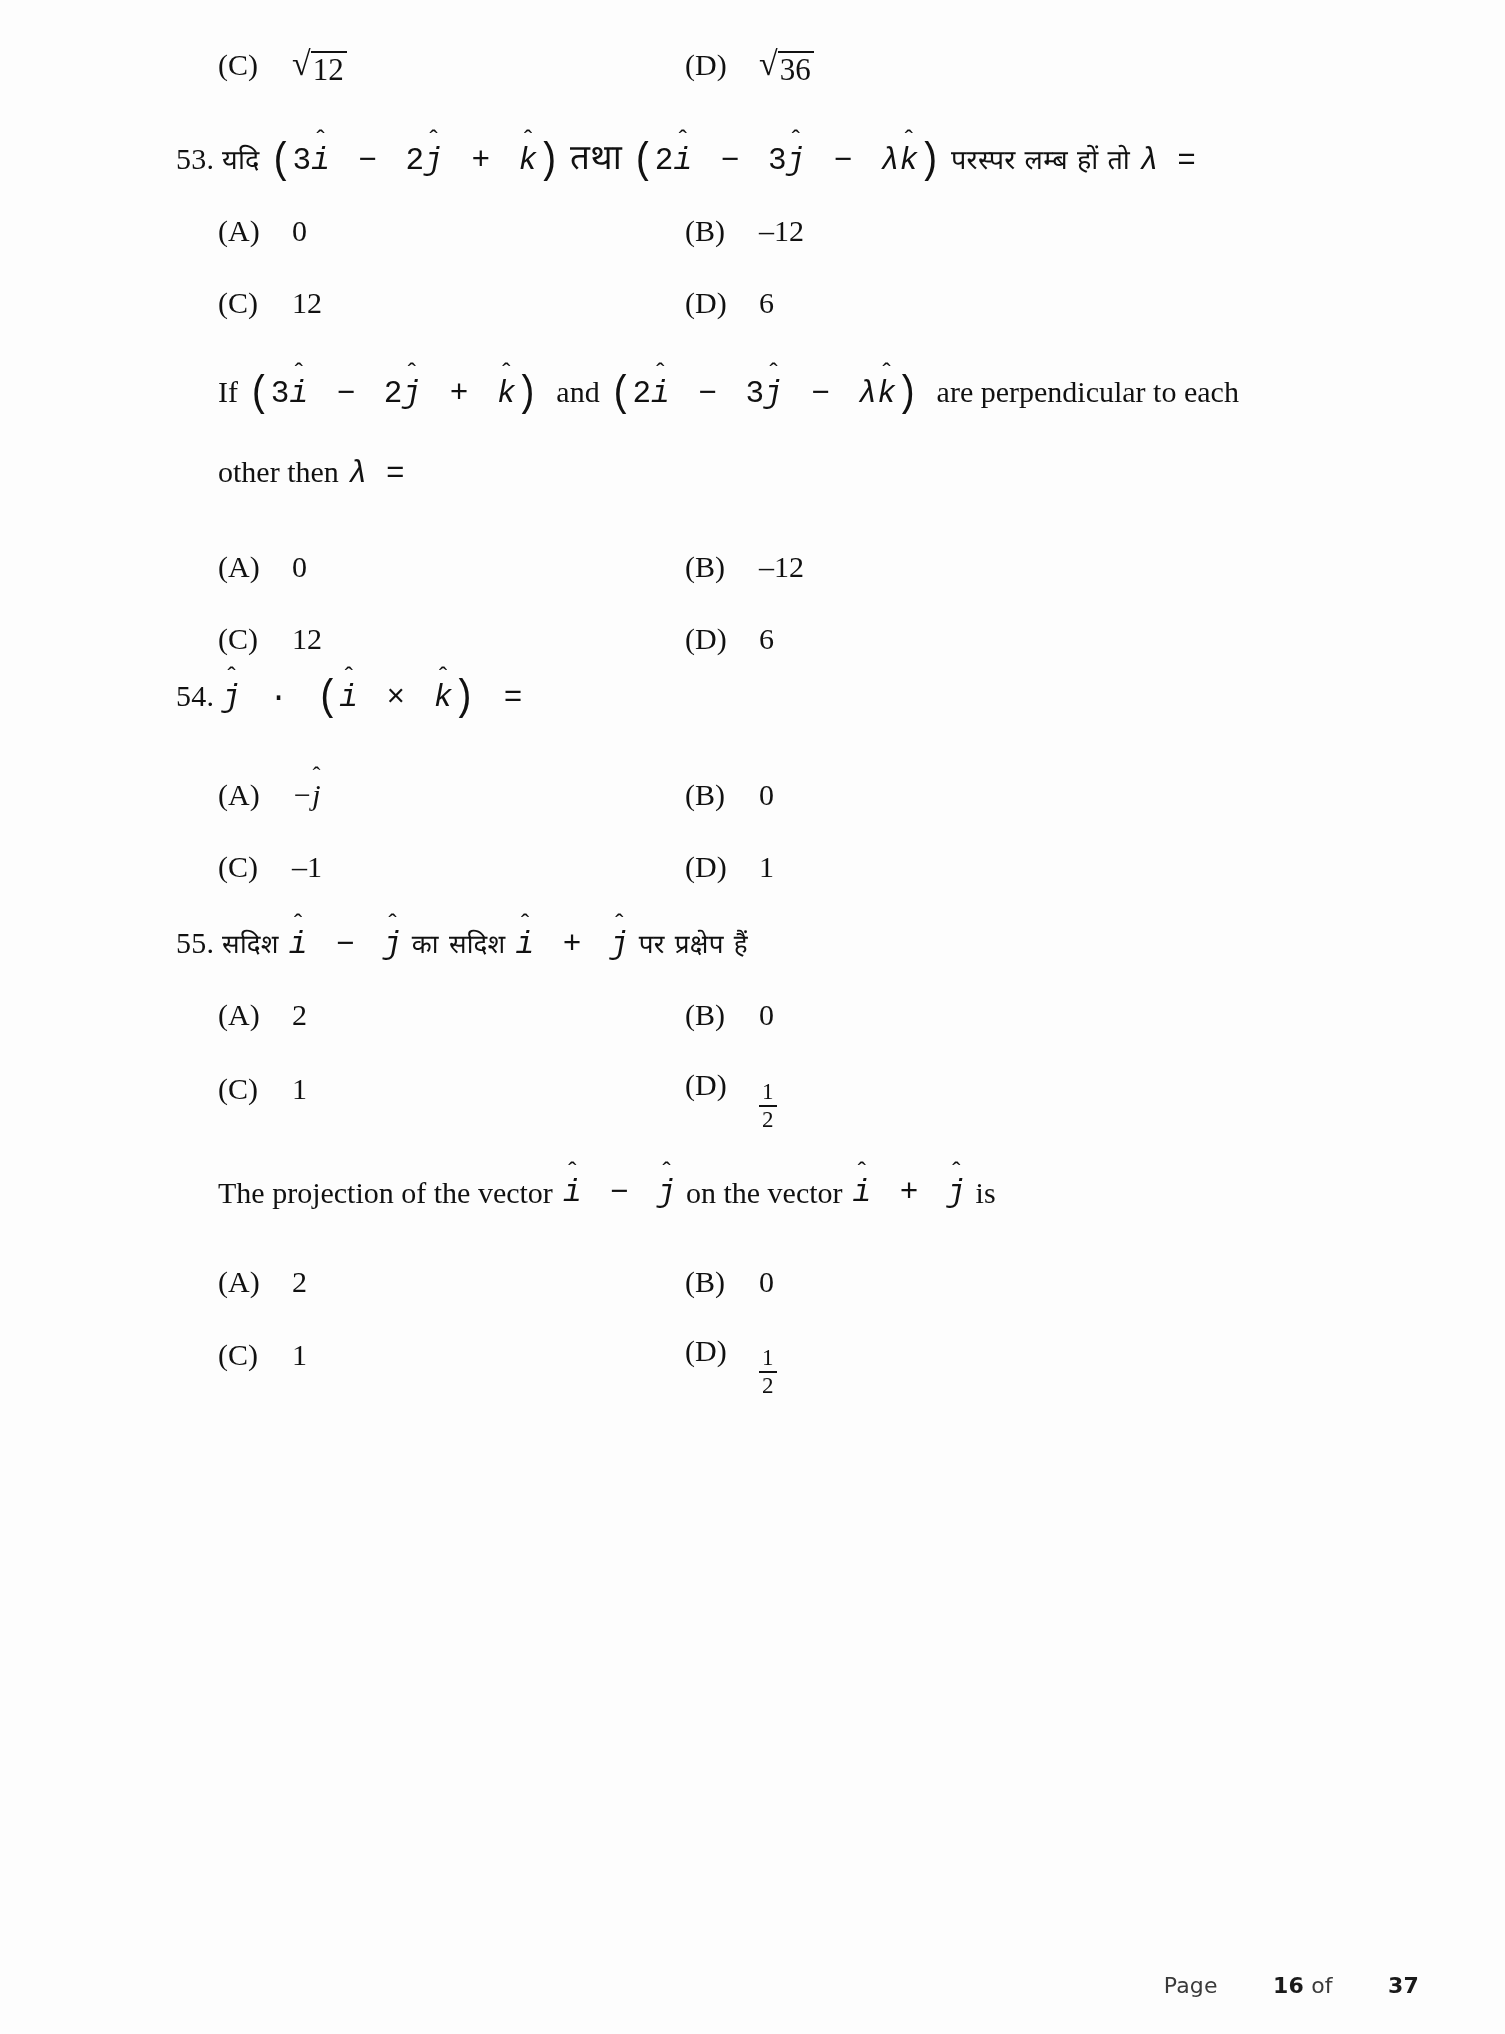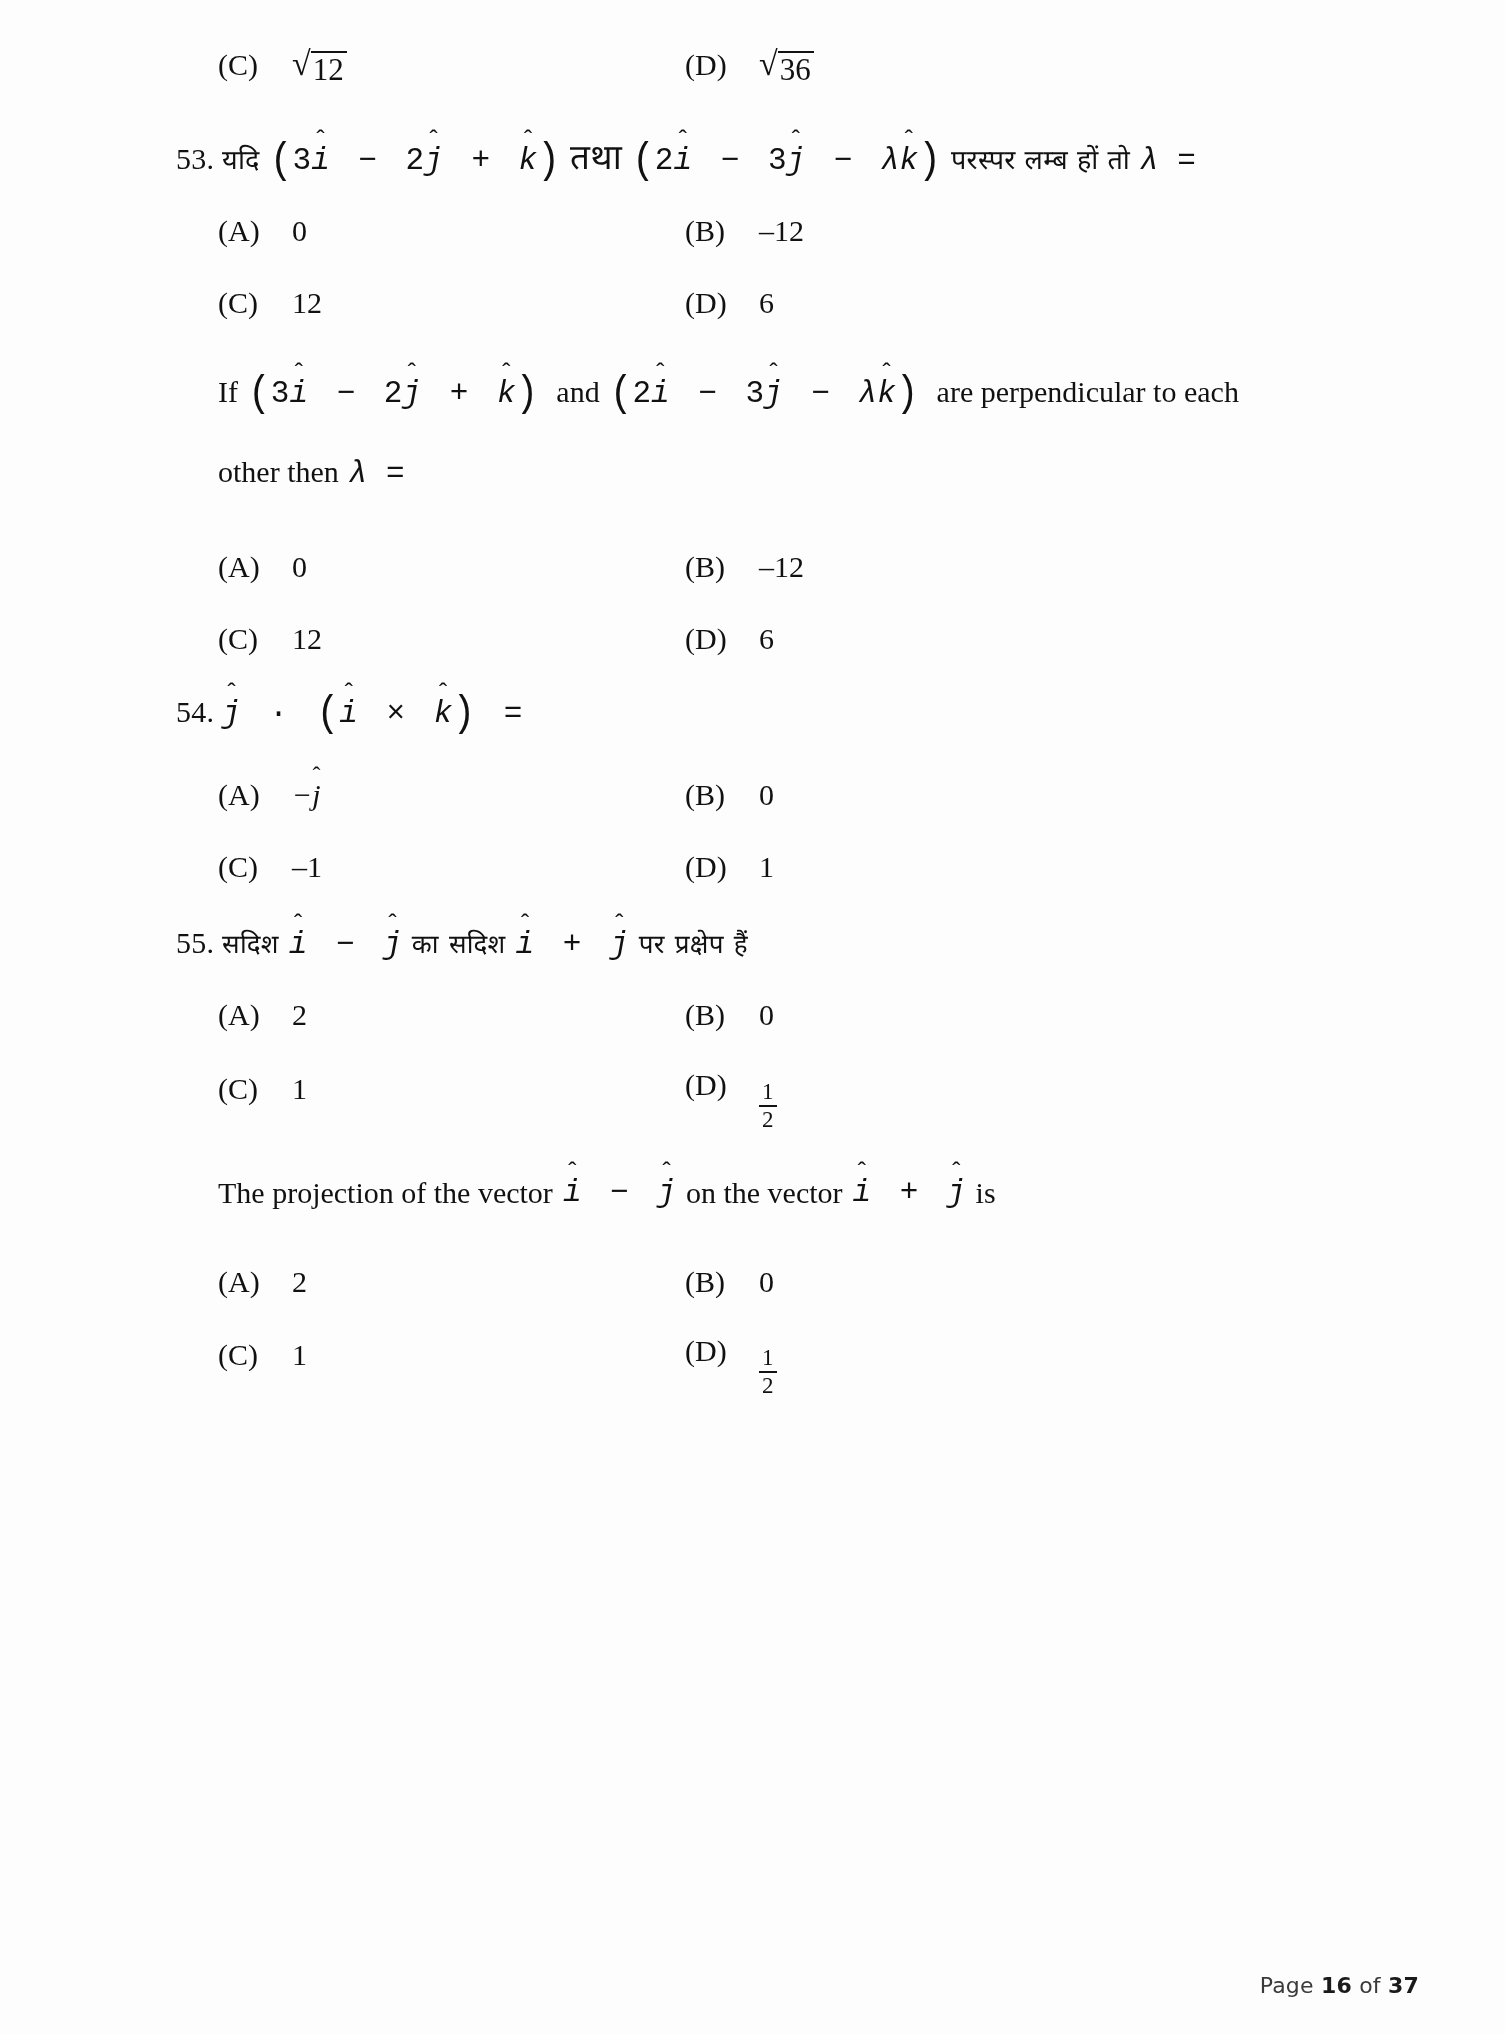--- a/index.html
+++ b/index.html
@@ -146,21 +146,21 @@
 
   .footer {
     position: absolute;
     right: 86px;
     bottom: 36px;
     font-family: "DejaVu Sans", "Liberation Sans", sans-serif;
     font-size: 22px;
     color: #3a3a3a;
     letter-spacing: 0.2px;
   }
-  .footer b { font-weight: 700; color: #1a1a1a; }
+  .footer b { font-weight: 700; color: #1a1a1a; margin-left: 48px; }
 
   .sp { display: inline-block; width: 10px; }
   .sp-l { display: inline-block; width: 18px; }
 </style>
 </head>
 <body>
 
 <div class="page">
   <div class="sheet"></div>
 
@@ -264,21 +264,21 @@
   </div>
   <div class="opt" style="left:218px; top:622px;">
     <span class="opt-label">(C)</span>
     <span class="opt-value">12</span>
   </div>
   <div class="opt" style="left:685px; top:622px;">
     <span class="opt-label">(D)</span>
     <span class="opt-value">6</span>
   </div>
 
-  <div class="row" style="left:176px; top:690px;">
+  <div class="row" style="left:176px; top:674px;">
     <span class="qnum">54.</span>
     <span class="mth">
       <span class="vec">j<span class="hat">̂</span></span>
       <span class="sp"></span><span class="up">·</span><span class="sp"></span>
       <span class="paren">(</span><span class="vec">i<span class="hat">̂</span></span>
       <span class="sp"></span><span class="up">×</span><span class="sp"></span>
       <span class="vec">k<span class="hat">̂</span></span><span class="paren">)</span>
       <span class="sp"></span><span class="up">=</span>
     </span>
   </div>

